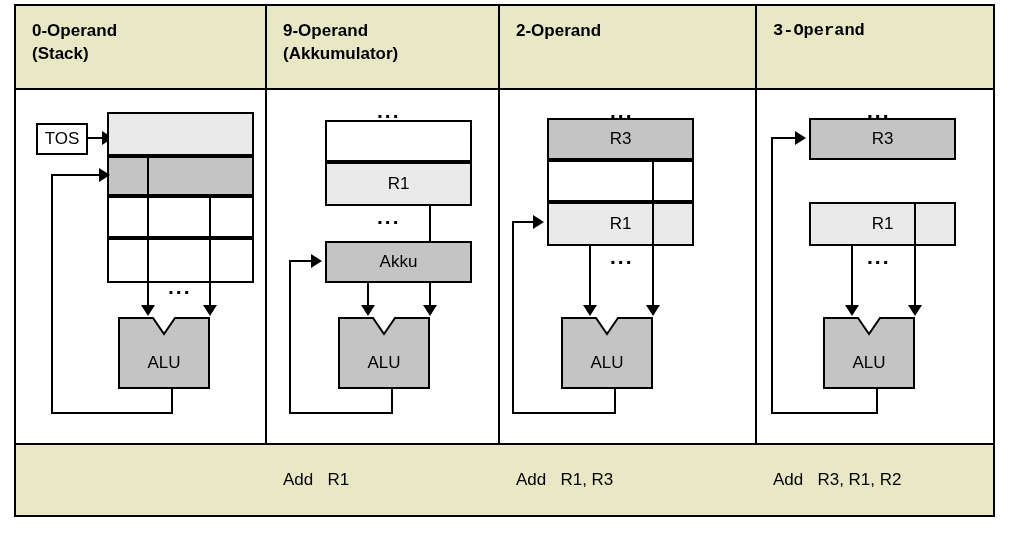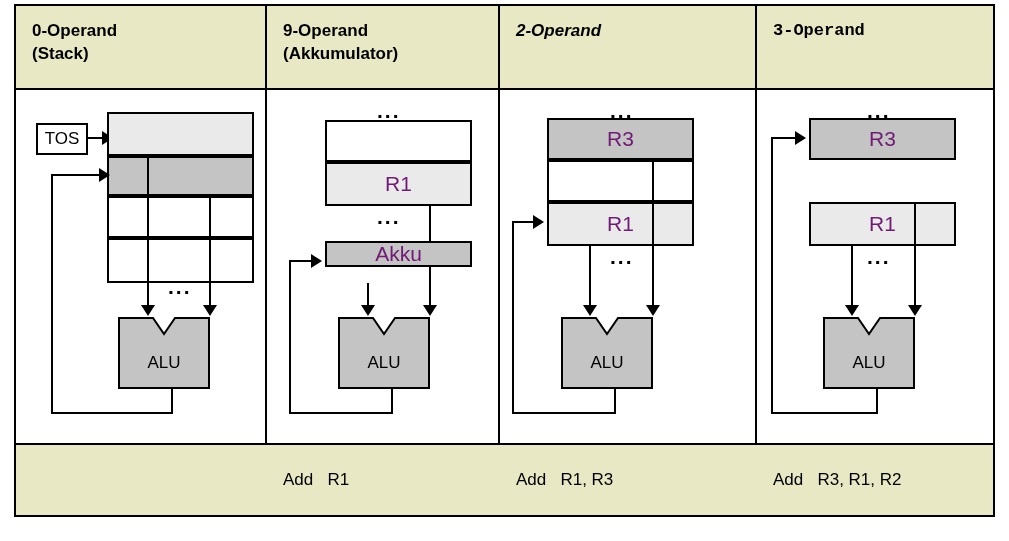--- a/index.html
+++ b/index.html
@@ -106,22 +106,22 @@
   }
 
   
   .box {
     position: absolute;
     box-sizing: border-box;
     border: 2px solid #000000;
     display: flex;
     align-items: center;
     justify-content: center;
-    font-size: 21px;
-    color: #701a75;
+    font-size: 17px;
+    color: #000000;
     background: #ffffff;
   }
   .fill-white  { background: #ffffff; }
   .fill-light  { background: #eaeaea; }
   .fill-dark   { background: #c4c4c4; }
 
   .vline {
     position: absolute;
     width: 2px;
     background: #000000;
@@ -197,21 +197,21 @@
 
 <div id="canvas">
 
   <div class="table-frame">
 
     <div class="header-band">
       <div class="header-cell" style="left:0px;width:249px;">0-Operand
 (Stack)</div>
       <div class="header-cell" style="left:251px;width:231px;">9-Operand
 (Akkumulator)</div>
-      <div class="header-cell" style="left:484px;width:255px;font-style:italic;">2-Operand</div>
+      <div class="header-cell" style="left:484px;width:255px;">2-Operand</div>
       <div class="header-cell" style="left:741px;width:236px;font-family:Liberation Mono, monospace;">3-Operand</div>
     </div>
 
     <div class="col-divider" style="left:249px;"></div>
     <div class="col-divider" style="left:482px;"></div>
     <div class="col-divider" style="left:739px;"></div>
 
     <div class="diagram-area">
 
       <div class="column" style="left:0px;width:249px;">
@@ -254,21 +254,21 @@
         <div class="ellipsis" style="left:110px;top:10px;">...</div>
 
         <div class="box fill-white" style="left:58px;top:30px;width:147px;height:42px;"></div>
         <div class="box fill-light" style="left:58px;top:72px;width:147px;height:44px;">R1</div>
 
         <div class="ellipsis" style="left:110px;top:116px;">...</div>
 
         <div class="vline" style="left:162px;top:114px;height:107px;"></div>
         <div class="arrow-down" style="left:156px;top:215px;"></div>
 
-        <div class="box fill-dark" style="left:58px;top:151px;width:147px;height:26px;">Akku</div>
+        <div class="box fill-dark" style="left:58px;top:151px;width:147px;height:42px;">Akku</div>
 
         <div class="vline" style="left:100px;top:193px;height:28px;"></div>
         <div class="arrow-down" style="left:94px;top:215px;"></div>
 
         <div class="alu" style="left:71px;top:227px;">
           <svg width="92" height="72" viewBox="0 0 92 72">
             <path d="M1,1 L35,1 L46,17 L57,1 L91,1 L91,71 L1,71 Z" fill="#c4c4c4" stroke="#000000" stroke-width="2" stroke-linejoin="miter"></path>
           </svg>
           <div class="alu-text" style="top:36px;">ALU</div>
         </div>

